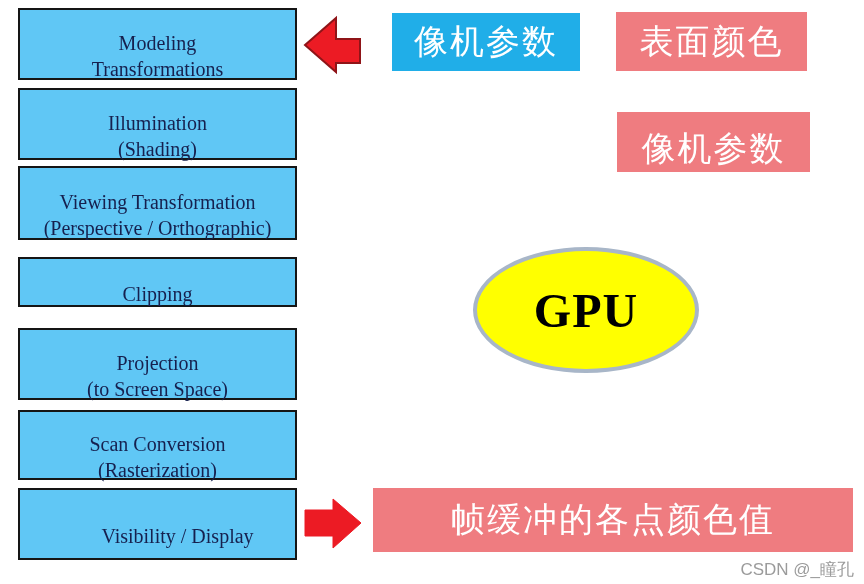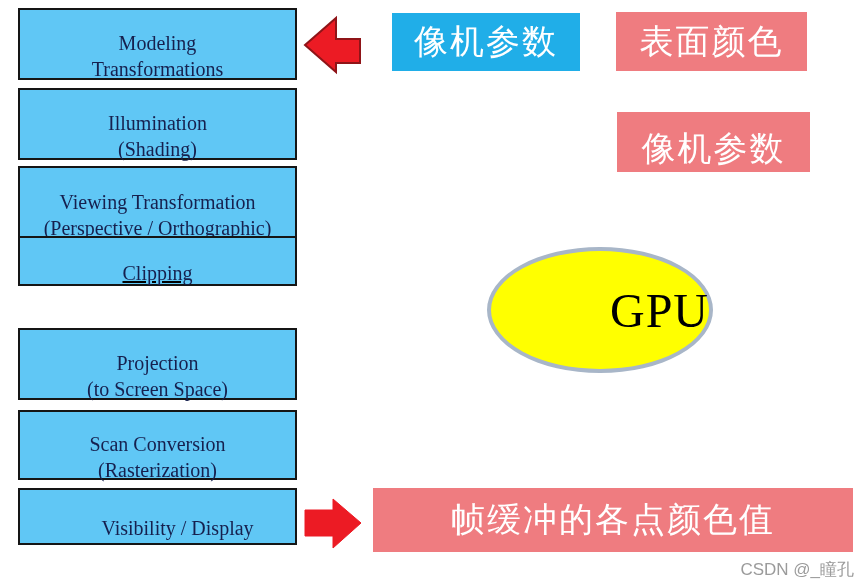--- a/index.html
+++ b/index.html
@@ -59,31 +59,32 @@
     stroke-linejoin: miter;
   }
   .arrow-poly-plain {
     fill: var(--arrow-fill, #EC1B24);
     stroke: var(--arrow-fill, #EC1B24);
     stroke-width: 1;
   }
   
   .gpu-ellipse {
     position: absolute;
-    left: 487px;
+    left: 473px;
     top: 247px;
     width: 226px;
     height: 126px;
     box-sizing: border-box;
     background: var(--gpu-fill, #FFFF00);
     border: 4px solid var(--gpu-border, #A8B6C8);
     border-radius: 50%;
     display: flex;
     align-items: center;
-    justify-content: flex-end;
+    justify-content: center;
+    font-weight: bold;
   }
   .gpu-ellipse span {
     font-family: "Liberation Serif", "DejaVu Serif", serif;
     font-size: 48px;
     color: var(--gpu-text, #000);
     letter-spacing: 1px;
   }
   
   .watermark {
     position: absolute;
@@ -103,32 +104,32 @@
 Transformations</span>
   </div>
   <div class="stage-box" style="top:88px;height:72px;">
     <span>Illumination
 (Shading)</span>
   </div>
   <div class="stage-box" style="top:166px;height:74px;">
     <span>Viewing Transformation
 (Perspective / Orthographic)</span>
   </div>
-  <div class="stage-box" style="top:236px;height:50px;text-decoration:underline;">
+  <div class="stage-box" style="top:257px;height:50px;">
     <span>Clipping</span>
   </div>
   <div class="stage-box" style="top:328px;height:72px;">
     <span>Projection
 (to Screen Space)</span>
   </div>
   <div class="stage-box" style="top:410px;height:70px;">
     <span>Scan Conversion
 (Rasterization)</span>
   </div>
-  <div class="stage-box" style="top:488px;height:57px;padding-left:40px;">
+  <div class="stage-box" style="top:488px;height:72px;padding-left:40px;">
     <span>Visibility / Display</span>
   </div>
 
   <svg class="arrow-svg" style="left:303px;top:15px;" width="59" height="60" viewBox="0 0 59 60">
     <polygon class="arrow-poly-outlined" points="2,30 33,3 33,24 57,24 57,48 33,48 33,57"></polygon>
   </svg>
 
   <div class="cn-box cn-azure" style="left:392px;top:13px;width:188px;height:58px;">
     <span>像机参数</span>
   </div>

